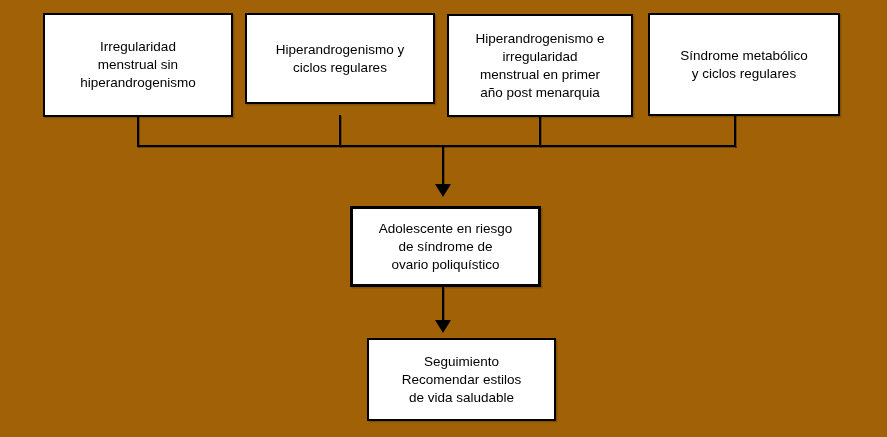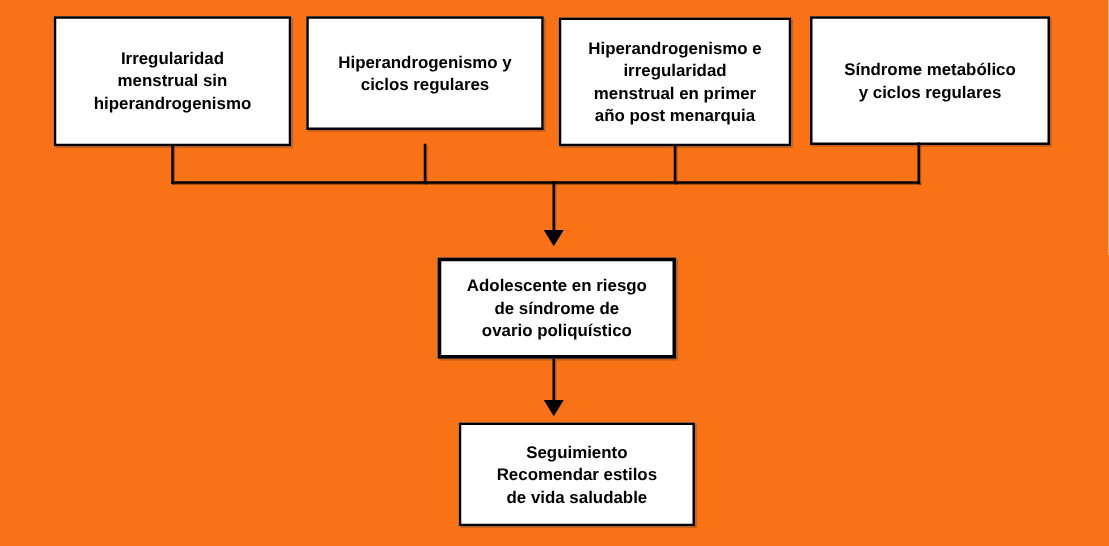--- a/index.html
+++ b/index.html
@@ -4,25 +4,24 @@
 <style>
   html, body {
     margin: 0;
     padding: 0;
     background: #ffffff;
   }
   .canvas {
     position: relative;
     width: 887px;
     height: 437px;
-    background: #f97316;
+    background: #a16207;
     font-family: "Liberation Sans", sans-serif;
     color: #000000;
     overflow: hidden;
-    font-weight: bold;
   }
   .fbox {
     position: absolute;
     box-sizing: border-box;
     border: 2px solid #000000;
     background: #ffffff;
     display: flex;
     align-items: center;
     justify-content: center;
     box-shadow: 1.5px 1.5px 0 rgba(0,0,0,0.18);

